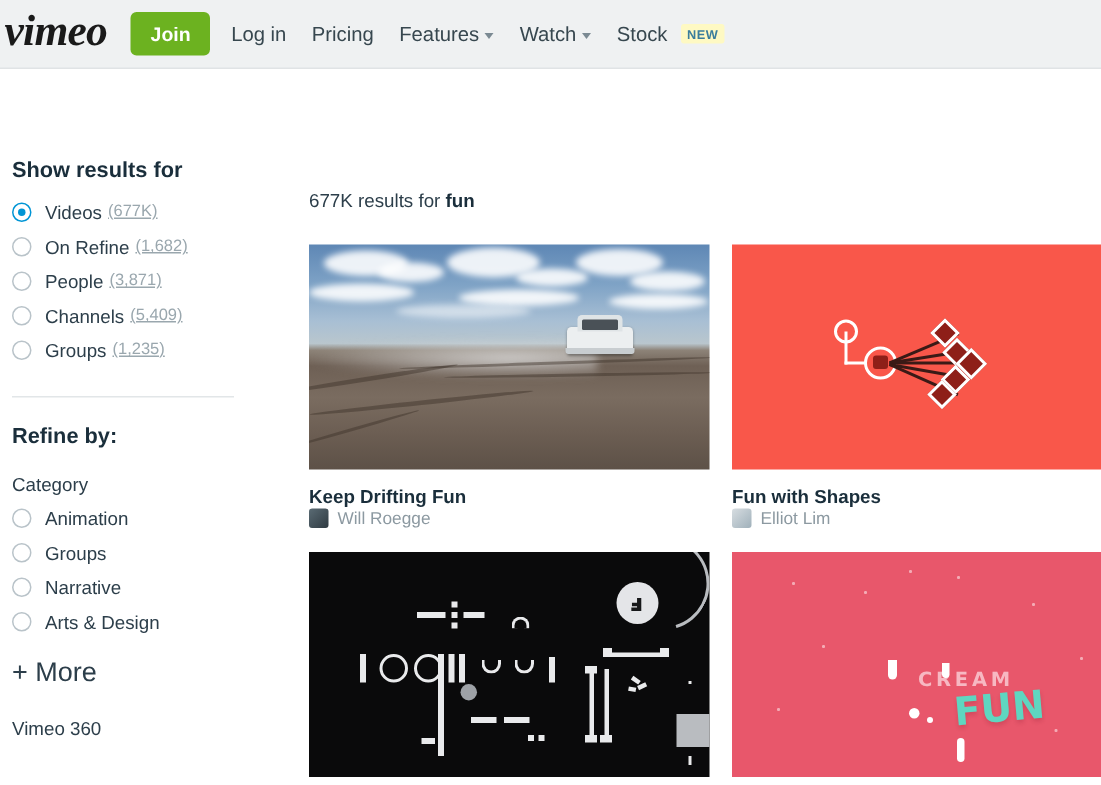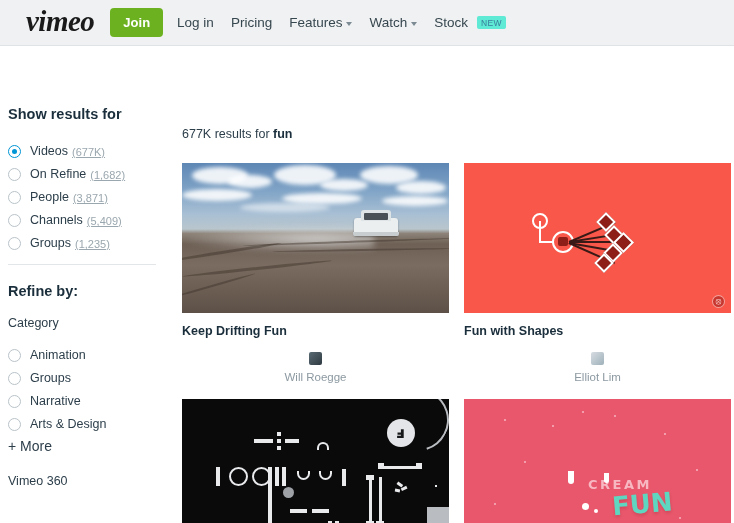--- a/index.html
+++ b/index.html
@@ -12,21 +12,21 @@
   }
 
   
   #header {
     position: relative;
     height: 46px;
     background: #eff1f2;
     border-bottom: 1px solid #e0e3e5;
     display: flex;
     align-items: center;
-    padding-left: 26px;
+    padding-left: 3px;
   }
   #logo {
     font-family: "Liberation Serif", serif;
     font-style: italic;
     font-weight: bold;
     font-size: 29px;
     color: #1a1a1a;
     letter-spacing: -0.5px;
     line-height: 1;
     margin-right: 16px;
@@ -58,34 +58,35 @@
   .caret {
     display: inline-block;
     width: 0; height: 0;
     border-left: 3.5px solid transparent;
     border-right: 3.5px solid transparent;
     border-top: 4.5px solid #7b8a93;
     position: relative;
     top: 1px;
   }
   #new-badge {
-    background: #5eead4;
+    background: #fef9c3;
     color: #3a7d9c;
     font-size: 8.5px;
-    font-weight: normal;
+    font-weight: bold;
     letter-spacing: 0.4px;
     padding: 2px 4px 1px 4px;
     border-radius: 2px;
     margin-left: 5px;
   }
 
   
   #body-wrap {
     display: flex;
     height: 477px;
+    gap: 24px;
   }
 
   
   #sidebar {
     width: 170px;
     flex: 0 0 170px;
     padding: 60px 0 0 8px;
   }
   .side-heading {
     font-size: 14.5px;
@@ -93,21 +94,21 @@
     color: #1a2e3b;
     margin-bottom: 13px;
   }
   .side-sub {
     font-size: 12.5px;
     color: #2c3e4a;
     margin-bottom: 9px;
   }
   .radio-row {
     display: flex;
-    align-items: flex-end;
+    align-items: flex-start;
     height: 23px;
     cursor: pointer;
   }
   .radio {
     width: 13px; height: 13px;
     border-radius: 50%;
     border: 1.5px solid #b9c3c9;
     background: #fff;
     flex: 0 0 13px;
     margin-right: 9px;
@@ -133,21 +134,21 @@
     color: #9aa7ae;
     margin-left: 4px;
     text-decoration: underline;
   }
   .divider {
     height: 1px;
     background: #e2e6e8;
     margin: 14px 14px 18px 0;
   }
   #more-link {
-    font-size: 14px;
+    font-size: 18px;
     color: #2c3e4a;
     margin-top: 7px;
     cursor: pointer;
   }
   #vimeo360 {
     font-size: 12.5px;
     color: #2c3e4a;
     margin-top: 20px;
     font-weight: normal;
   }
@@ -182,23 +183,22 @@
   .card-title {
     font-size: 12.5px;
     font-weight: bold;
     color: #1a2e3b;
     margin-top: 11px;
     line-height: 1.2;
   }
   .card-author {
     display: flex;
     align-items: center;
-    margin-top: 13px;
+    margin-top: 0;
     gap: 6px;
-    flex-direction: column;
   }
   .avatar {
     width: 13px; height: 13px;
     border-radius: 2px;
     flex: 0 0 13px;
     overflow: hidden;
   }
   .author-name {
     font-size: 11.5px;
     color: #8c99a1;

